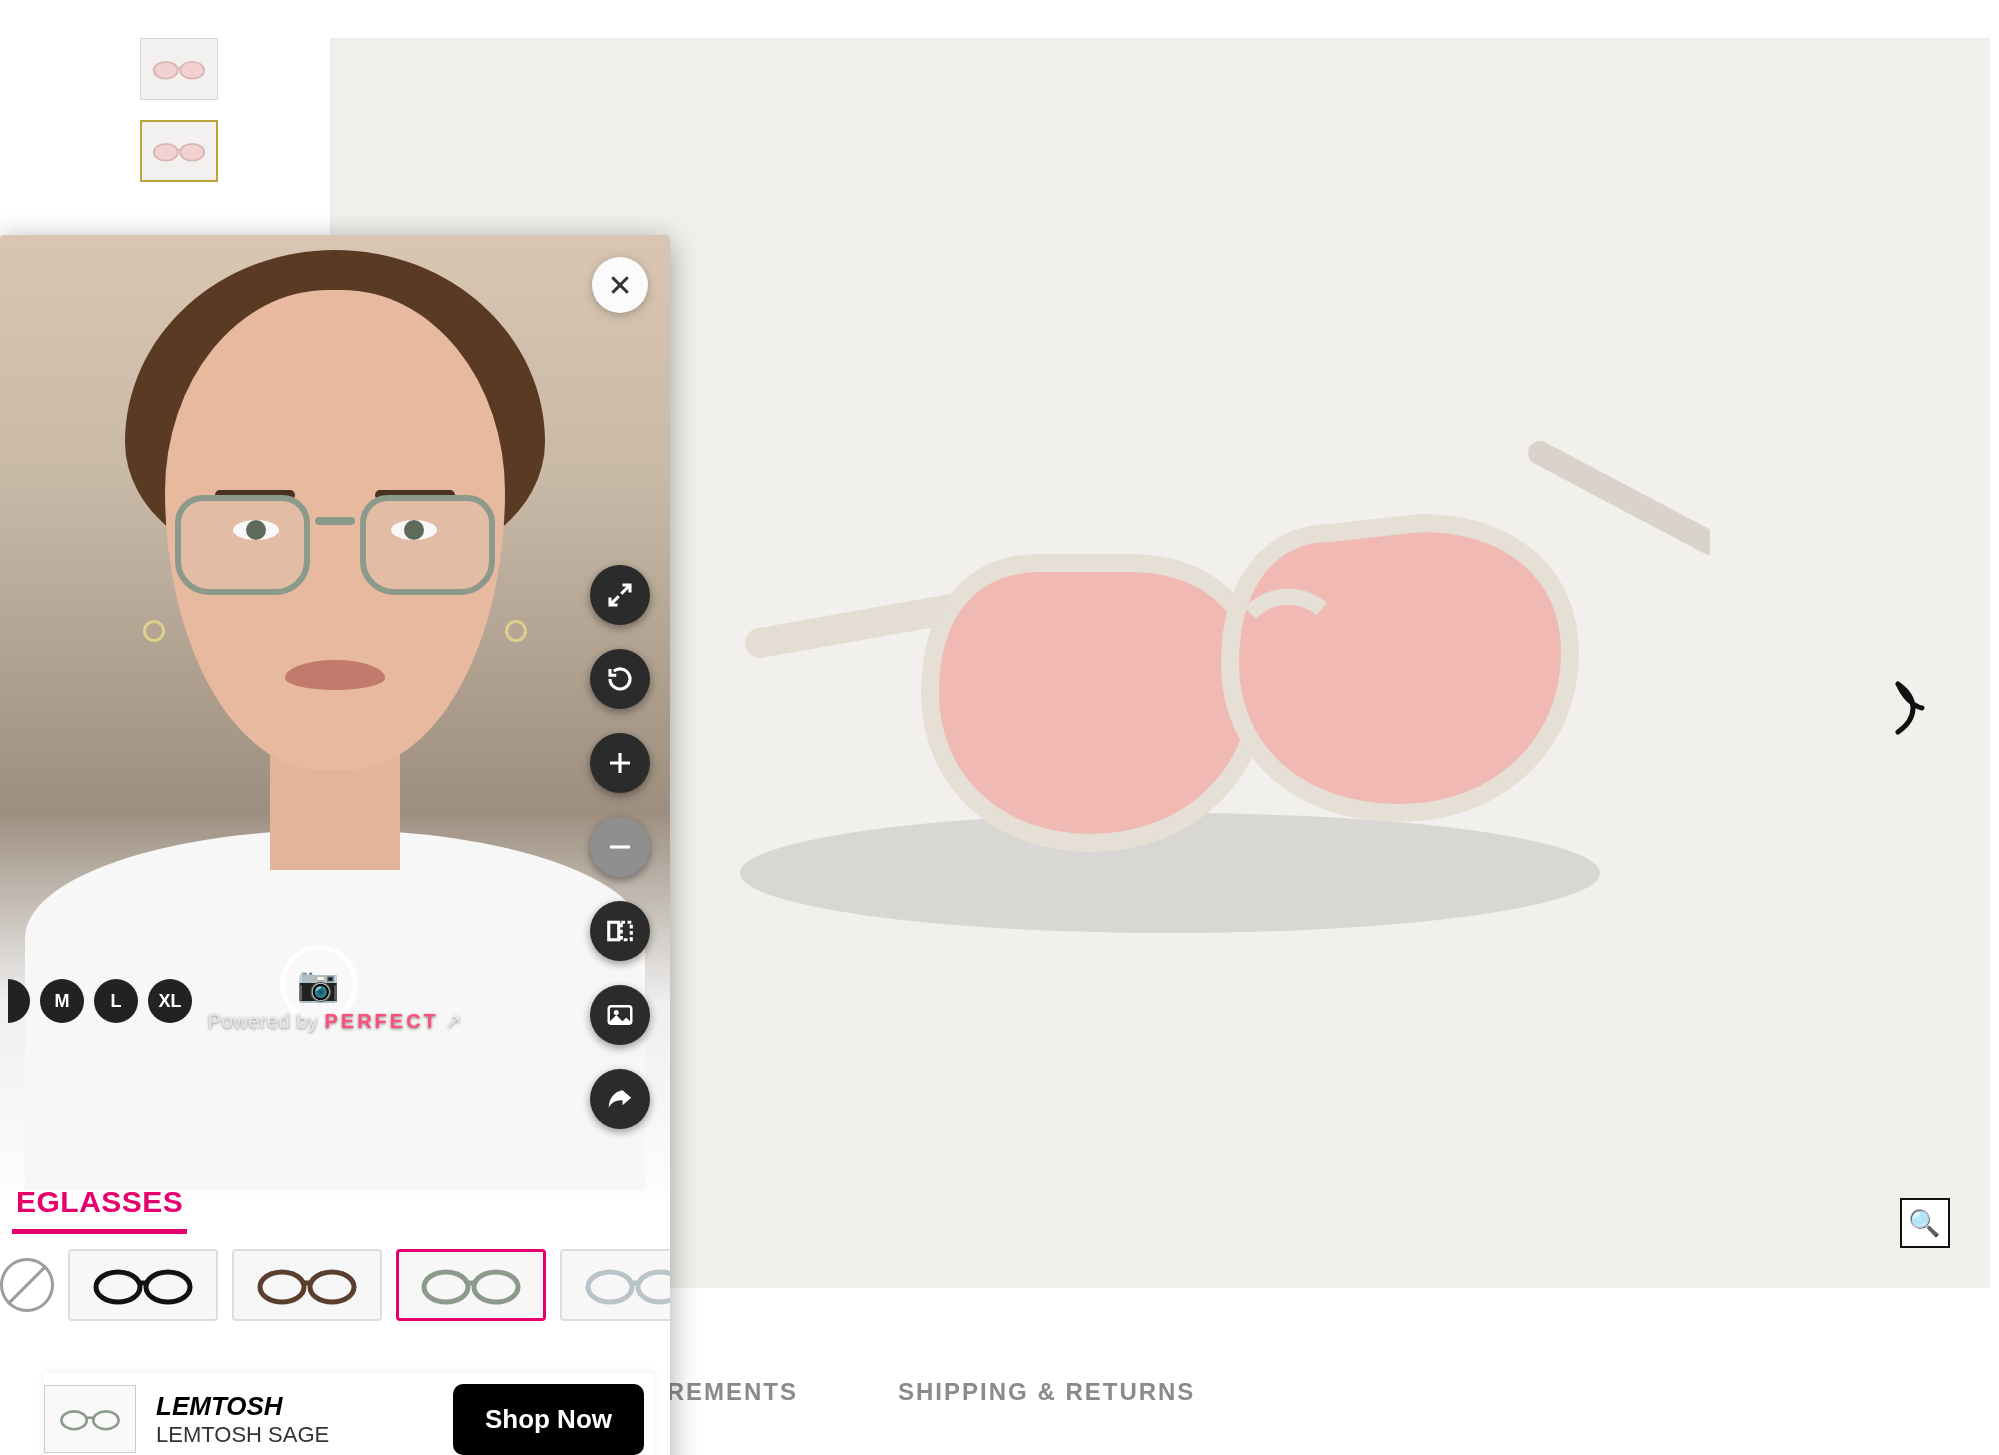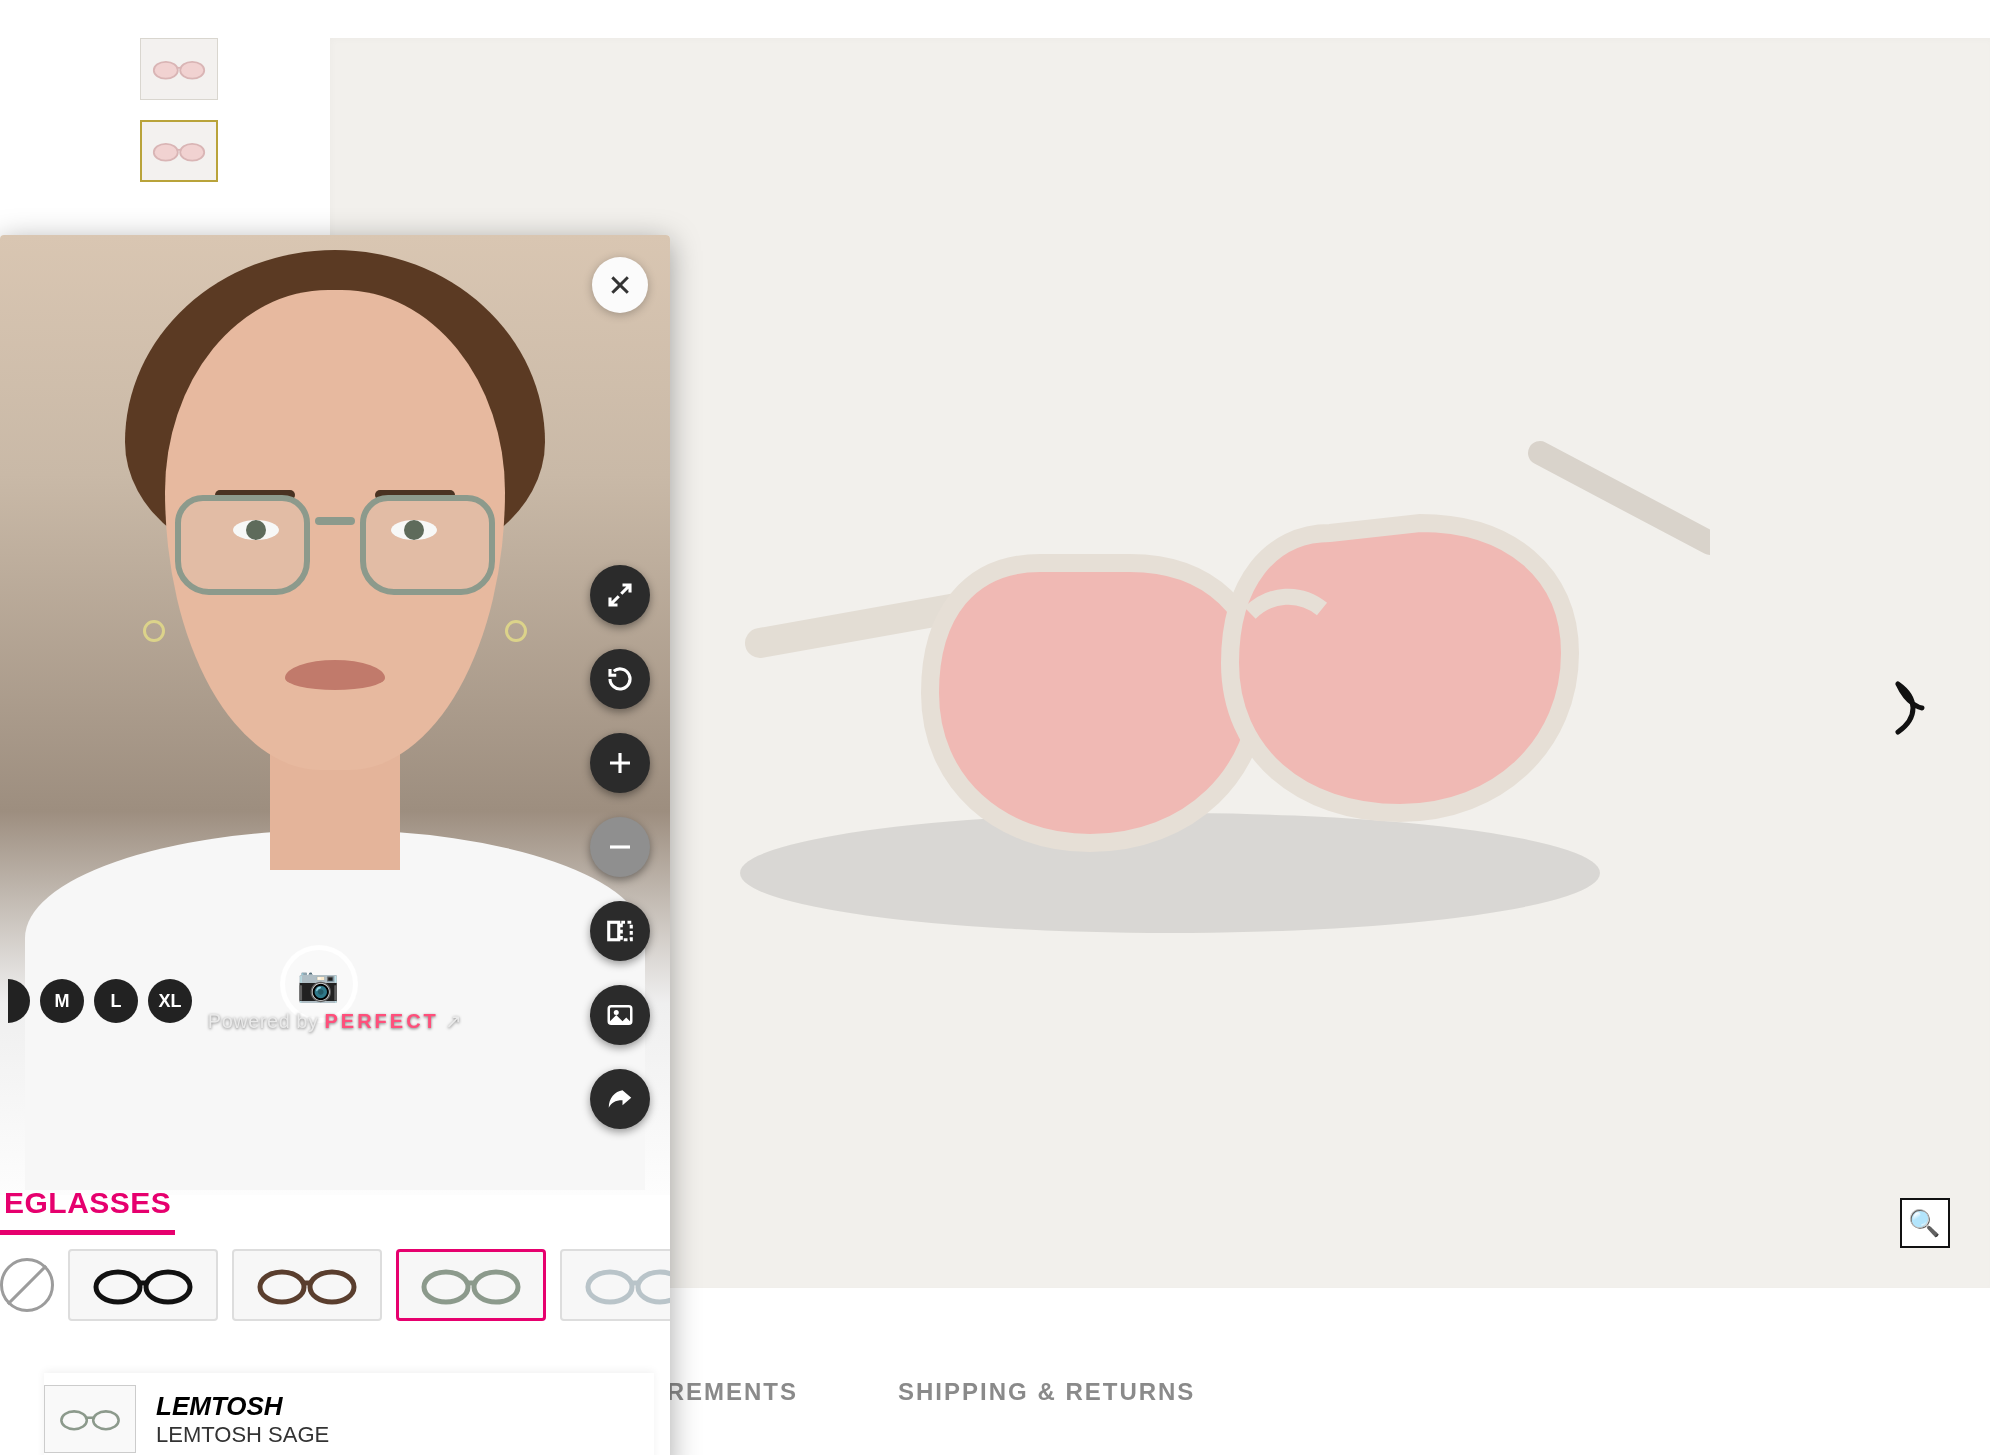--- a/index.html
+++ b/index.html
@@ -54,21 +54,21 @@
   .capture { position:absolute; left:280px; bottom:172px; width:78px; height:78px; border-radius:50%; border:5px solid rgba(255,255,255,0.9); background:rgba(255,255,255,0.25); display:flex; align-items:center; justify-content:center; }
   .capture span { font-size:34px; color:#eee; }
 
   .sizes { position:absolute; left:8px; bottom:172px; display:flex; gap:10px; }
   .size-pill { min-width:44px; height:44px; border-radius:22px; background:#222; color:#fff; display:flex; align-items:center; justify-content:center; font-weight:700; font-size:18px; padding:0 10px; }
   .size-pill.first { border-radius:0 22px 22px 0; min-width:22px; padding-right:10px; }
 
   .powered { position:absolute; left:50%; bottom:162px; transform:translateX(-50%); color:#e9e9e9; font-size:20px; text-shadow:0 1px 3px rgba(0,0,0,0.5); letter-spacing:0.5px; }
   .powered .brand { color:#ff4f7b; font-weight:600; letter-spacing:3px; }
 
-  .type-tabs { position:absolute; left:0; bottom:240px; height:60px; display:flex; gap:28px; align-items:center; padding-left:0; }
+  .type-tabs { position:absolute; left:0; bottom:240px; height:60px; display:flex; gap:28px; align-items:flex-start; padding-left:12px; }
   .type-tab { font-size:30px; font-weight:800; color:#000; padding:10px 4px; letter-spacing:0.5px; }
   .type-tab.active { color:#e6006e; border-bottom:5px solid #e6006e; }
 
   .variants { position:absolute; left:0; bottom:150px; height:80px; display:flex; gap:14px; align-items:center; }
   .strike-circ { width:54px; height:54px; border:3px solid #9c9c9c; border-radius:50%; position:relative; background:#fff; }
   .strike-circ::after { content:""; position:absolute; left:50%; top:50%; width:54px; height:3px; background:#9c9c9c; transform:translate(-50%,-50%) rotate(-45deg); }
   .variant { width:150px; height:72px; border:2px solid #ddd; border-radius:4px; background:#f7f7f7; display:flex; align-items:center; justify-content:center; }
   .variant.selected { border:3px solid #e6006e; }
   .variant svg { width:110px; height:40px; }
 
@@ -267,16 +267,17 @@
               <ellipse cx="30" cy="22" rx="20" ry="14"></ellipse>
               <ellipse cx="80" cy="22" rx="20" ry="14"></ellipse>
               <path d="M50 18H60"></path>
             </g>
           </svg>
       </div>
       <div class="sel-text">
         <div class="name">LEMTOSH</div>
         <div class="sub">LEMTOSH SAGE</div>
       </div>
+      <div class="shop-now">Shop Now</div>
     </div>
 
   </div>
 </div>
 
 </body></html>

